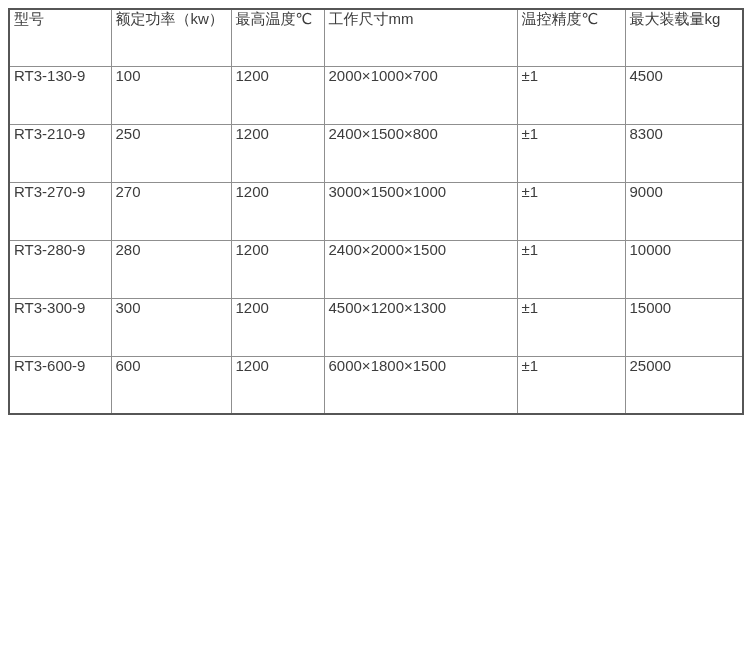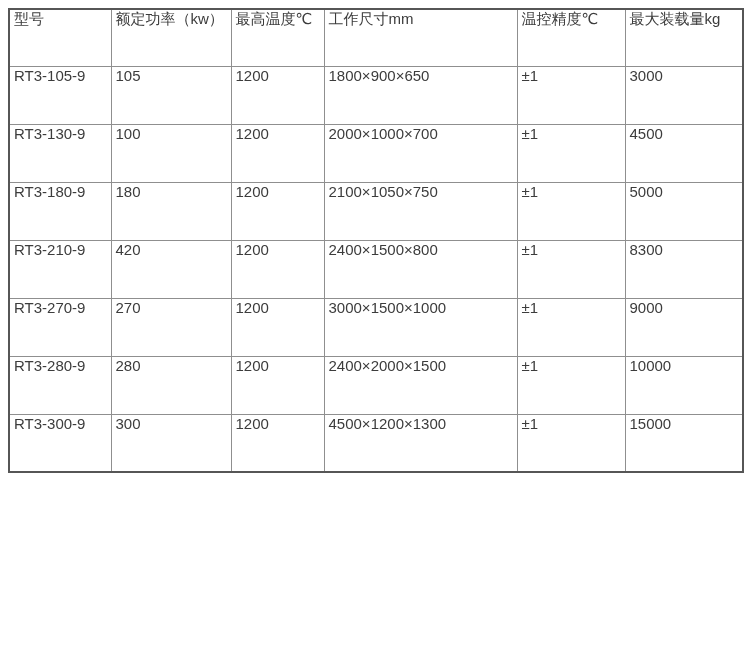--- a/index.html
+++ b/index.html
@@ -74,46 +74,30 @@
           <th class="c0">型号</th>
           <th class="c1">额定功率（kw）</th>
           <th class="c2">最高温度℃</th>
           <th class="c3">工作尺寸mm</th>
           <th class="c4">温控精度℃</th>
           <th class="c5">最大装载量kg</th>
         </tr>
     </thead>
     <tbody>
         <tr>
-          <td class="c0">RT3-105-9</td>
-          <td class="c1">105</td>
-          <td class="c2">1200</td>
-          <td class="c3">1800×900×650</td>
-          <td class="c4">±1</td>
-          <td class="c5">3000</td>
-        </tr>
-        <tr>
           <td class="c0">RT3-130-9</td>
           <td class="c1">100</td>
           <td class="c2">1200</td>
           <td class="c3">2000×1000×700</td>
           <td class="c4">±1</td>
           <td class="c5">4500</td>
         </tr>
         <tr>
-          <td class="c0">RT3-180-9</td>
-          <td class="c1">180</td>
-          <td class="c2">1200</td>
-          <td class="c3">2100×1050×750</td>
-          <td class="c4">±1</td>
-          <td class="c5">5000</td>
-        </tr>
-        <tr>
           <td class="c0">RT3-210-9</td>
-          <td class="c1">420</td>
+          <td class="c1">250</td>
           <td class="c2">1200</td>
           <td class="c3">2400×1500×800</td>
           <td class="c4">±1</td>
           <td class="c5">8300</td>
         </tr>
         <tr>
           <td class="c0">RT3-270-9</td>
           <td class="c1">270</td>
           <td class="c2">1200</td>
           <td class="c3">3000×1500×1000</td>
@@ -129,15 +113,23 @@
           <td class="c5">10000</td>
         </tr>
         <tr>
           <td class="c0">RT3-300-9</td>
           <td class="c1">300</td>
           <td class="c2">1200</td>
           <td class="c3">4500×1200×1300</td>
           <td class="c4">±1</td>
           <td class="c5">15000</td>
         </tr>
+        <tr>
+          <td class="c0">RT3-600-9</td>
+          <td class="c1">600</td>
+          <td class="c2">1200</td>
+          <td class="c3">6000×1800×1500</td>
+          <td class="c4">±1</td>
+          <td class="c5">25000</td>
+        </tr>
       </tbody>
   </table>
 </div>
 
 </body></html>

